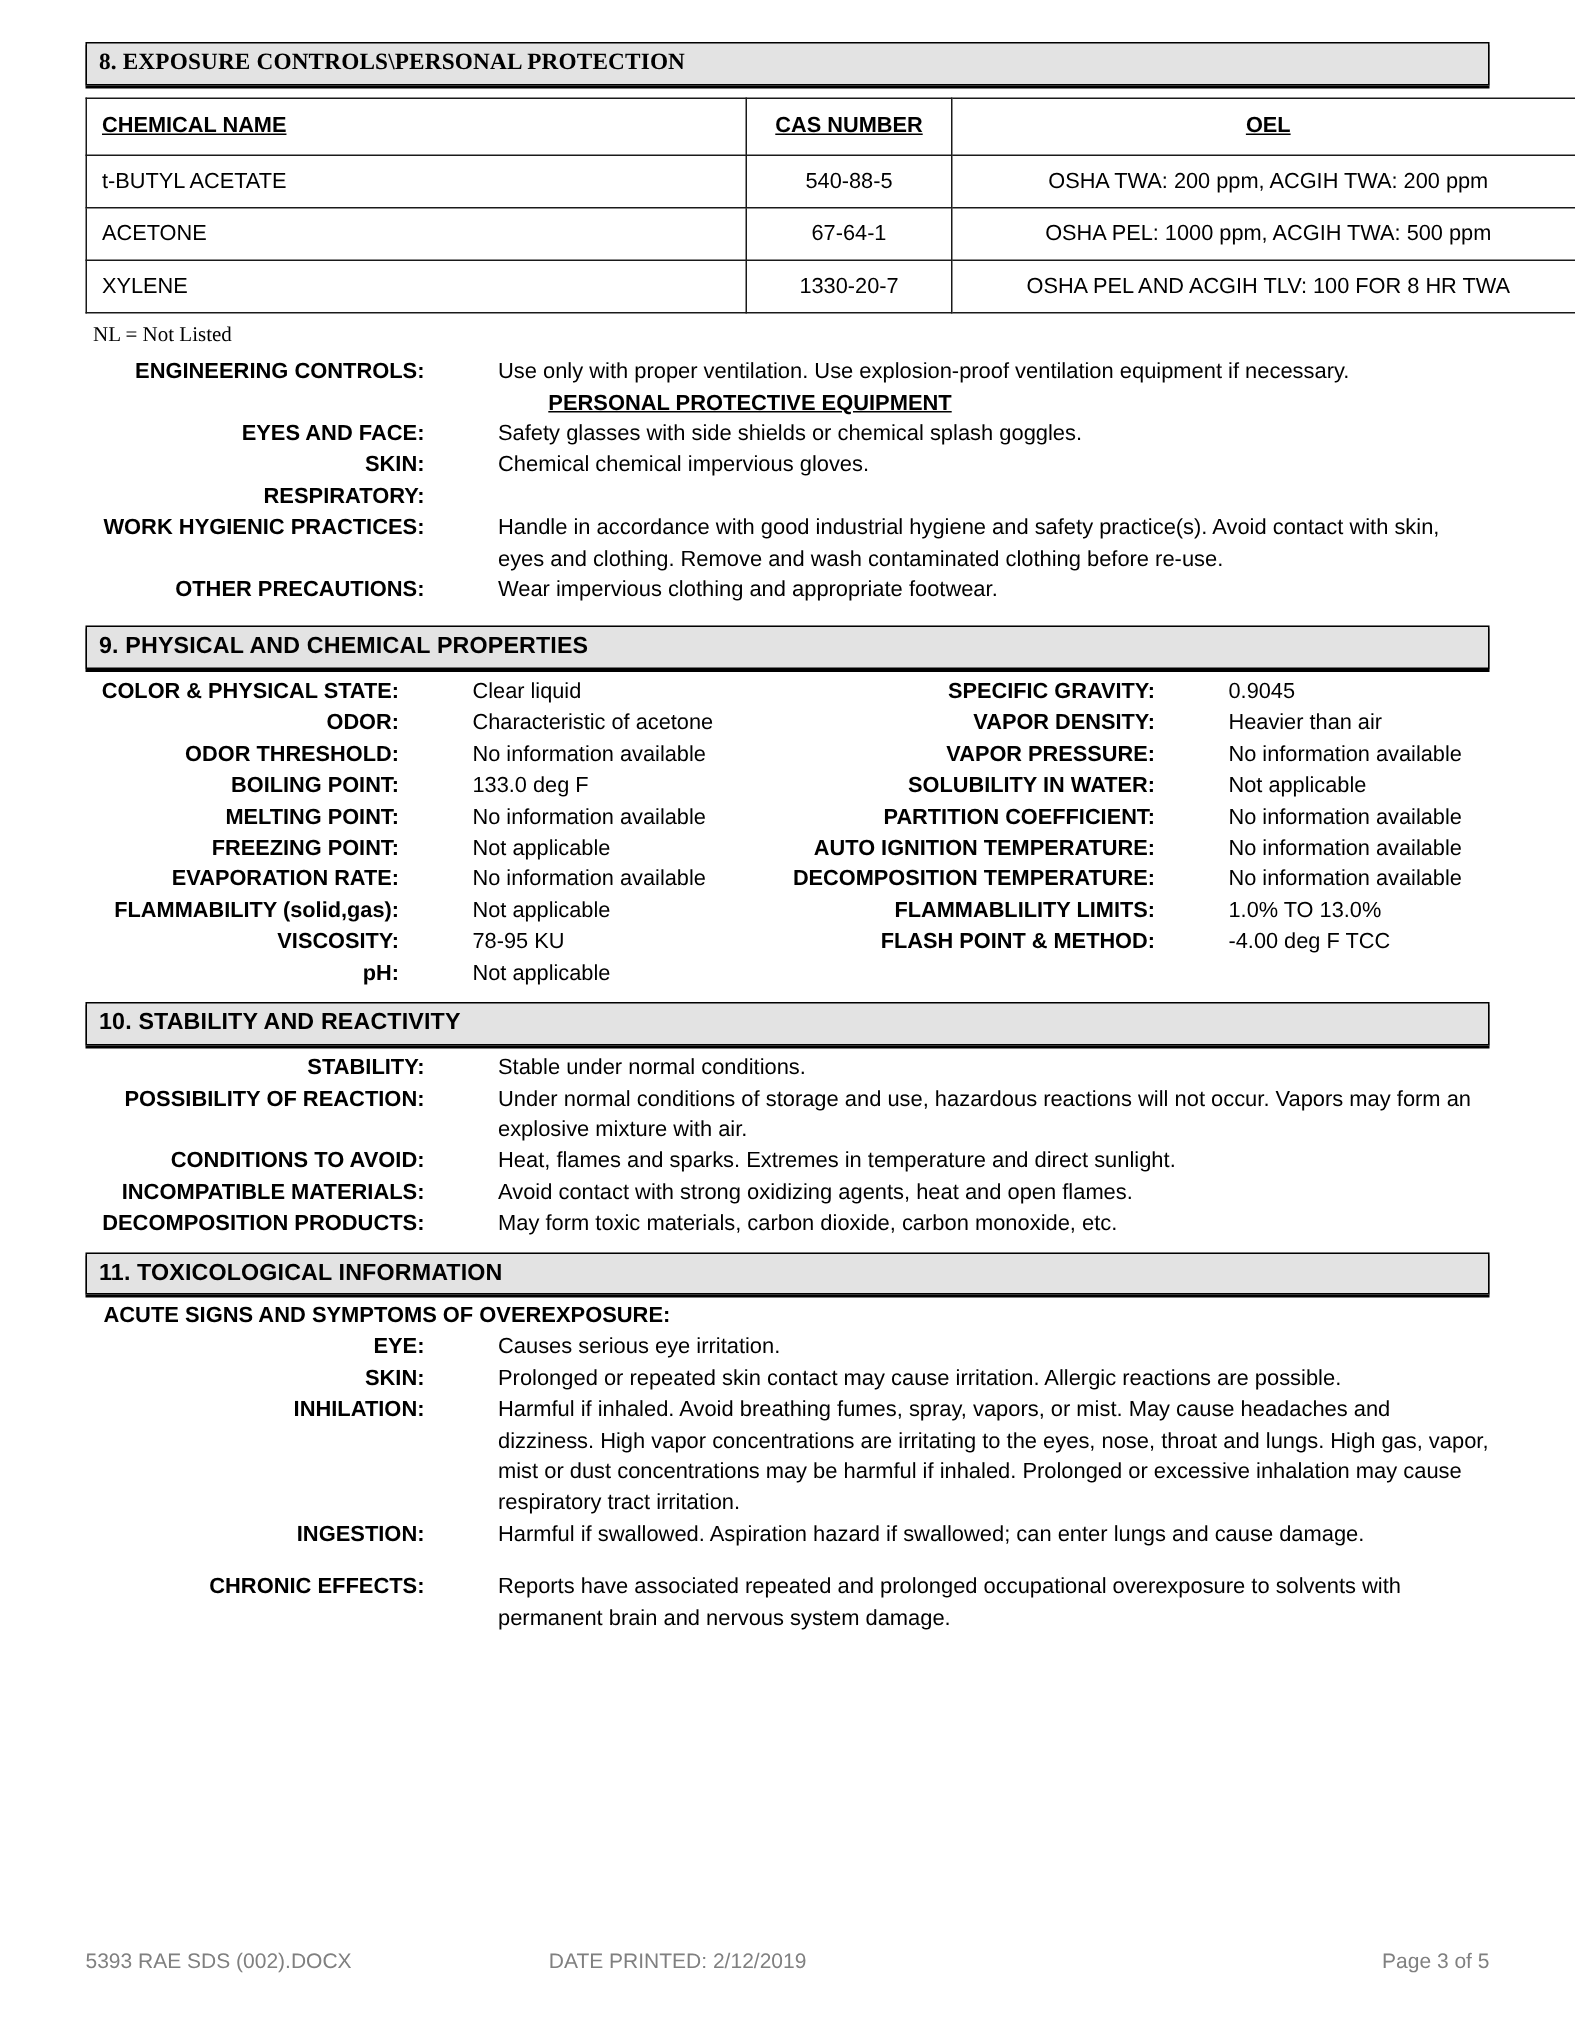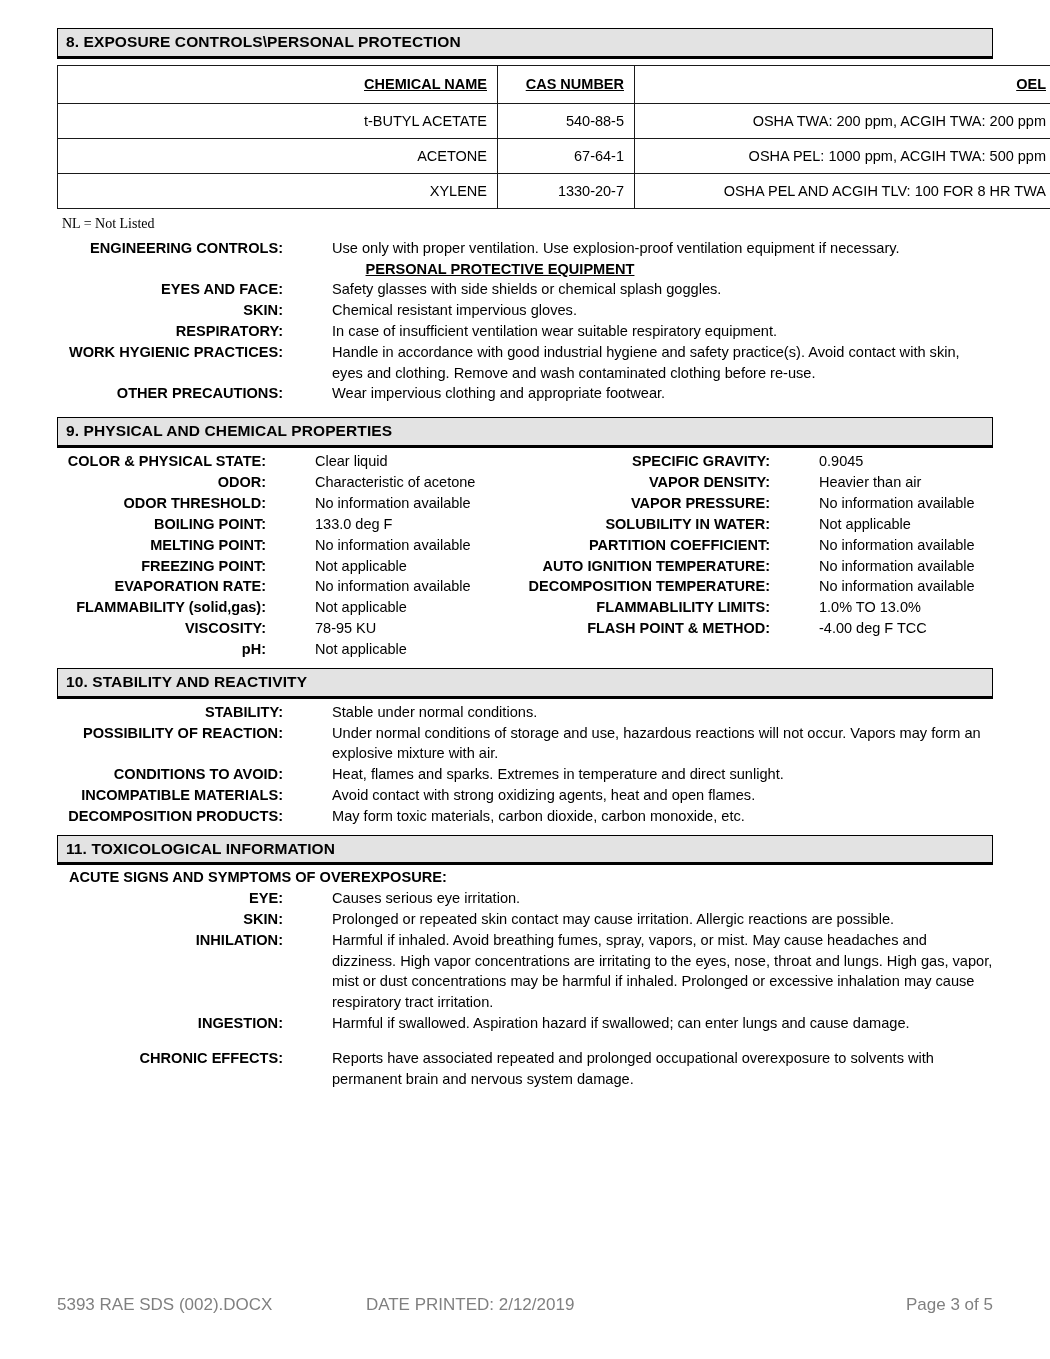--- a/index.html
+++ b/index.html
@@ -42,21 +42,20 @@
     width: 936px;
     margin-top: 8px;
     table-layout: fixed;
   }
   table.chem td, table.chem th {
     border: 1px solid #1a1a1a;
     font-size: 14.5px;
     font-weight: normal;
     padding: 9px 10px;
     vertical-align: middle;
-    text-align: right;
   }
   table.chem th {
     font-weight: bold;
     padding: 10px 10px 11px 10px;
   }
   th.c-name { width: 419px; text-align: left; }
   th.c-cas  { width: 116px; text-align: center; }
   th.c-oel  { width: 401px; text-align: center; }
   th span.u { text-decoration: underline; }
   td.c-name { text-align: left; }
@@ -129,35 +128,35 @@
   }
   .spacer-row { height: 14px; }
 
   
   .footer {
     position: absolute;
     left: 57px;
     right: 57px;
     bottom: 44px;
     display: flex;
-    font-size: 17px;
+    font-size: 14px;
     color: #808080;
   }
   .footer .f-left   { flex: 0 0 33%; text-align: left; }
   .footer .f-center { flex: 0 0 34%; text-align: left; }
   .footer .f-right  { flex: 0 0 33%; text-align: right; }
 
   .mt-sec { margin-top: 13px; }
 </style>
 </head>
 <body>
 
 <div class="page">
 
-  <div class="section-bar" style="margin-top:28px;">8. EXPOSURE CONTROLS\PERSONAL PROTECTION</div>
+  <div class="section-bar" style="margin-top:28px;font-family:Liberation Serif, serif;">8. EXPOSURE CONTROLS\PERSONAL PROTECTION</div>
 
   <table class="chem">
     <thead>
       <tr>
         <th class="c-name"><span class="u">CHEMICAL NAME</span></th>
         <th class="c-cas"><span class="u">CAS NUMBER</span></th>
         <th class="c-oel"><span class="u">OEL</span></th>
       </tr>
     </thead>
     <tbody>
@@ -188,25 +187,24 @@
     </div>
 
     <div class="ppe-head">PERSONAL PROTECTIVE EQUIPMENT</div>
 
     <div class="lv">
       <div class="lbl">EYES AND FACE:</div>
       <div class="val">Safety glasses with side shields or chemical splash goggles.</div>
     </div>
     <div class="lv">
       <div class="lbl">SKIN:</div>
-      <div class="val">Chemical resistant impervious gloves.</div>
+      <div class="val">Chemical chemical impervious gloves.</div>
     </div>
     <div class="lv">
       <div class="lbl">RESPIRATORY:</div>
-      <div class="val">In case of insufficient ventilation wear suitable respiratory equipment.</div>
     </div>
     <div class="lv">
       <div class="lbl">WORK HYGIENIC PRACTICES:</div>
       <div class="val">Handle in accordance with good industrial hygiene and safety practice(s).  Avoid contact with skin, eyes and clothing.  Remove and wash contaminated clothing before re-use.</div>
     </div>
     <div class="lv">
       <div class="lbl">OTHER PRECAUTIONS:</div>
       <div class="val">Wear impervious clothing and appropriate footwear.</div>
     </div>
   </div>

